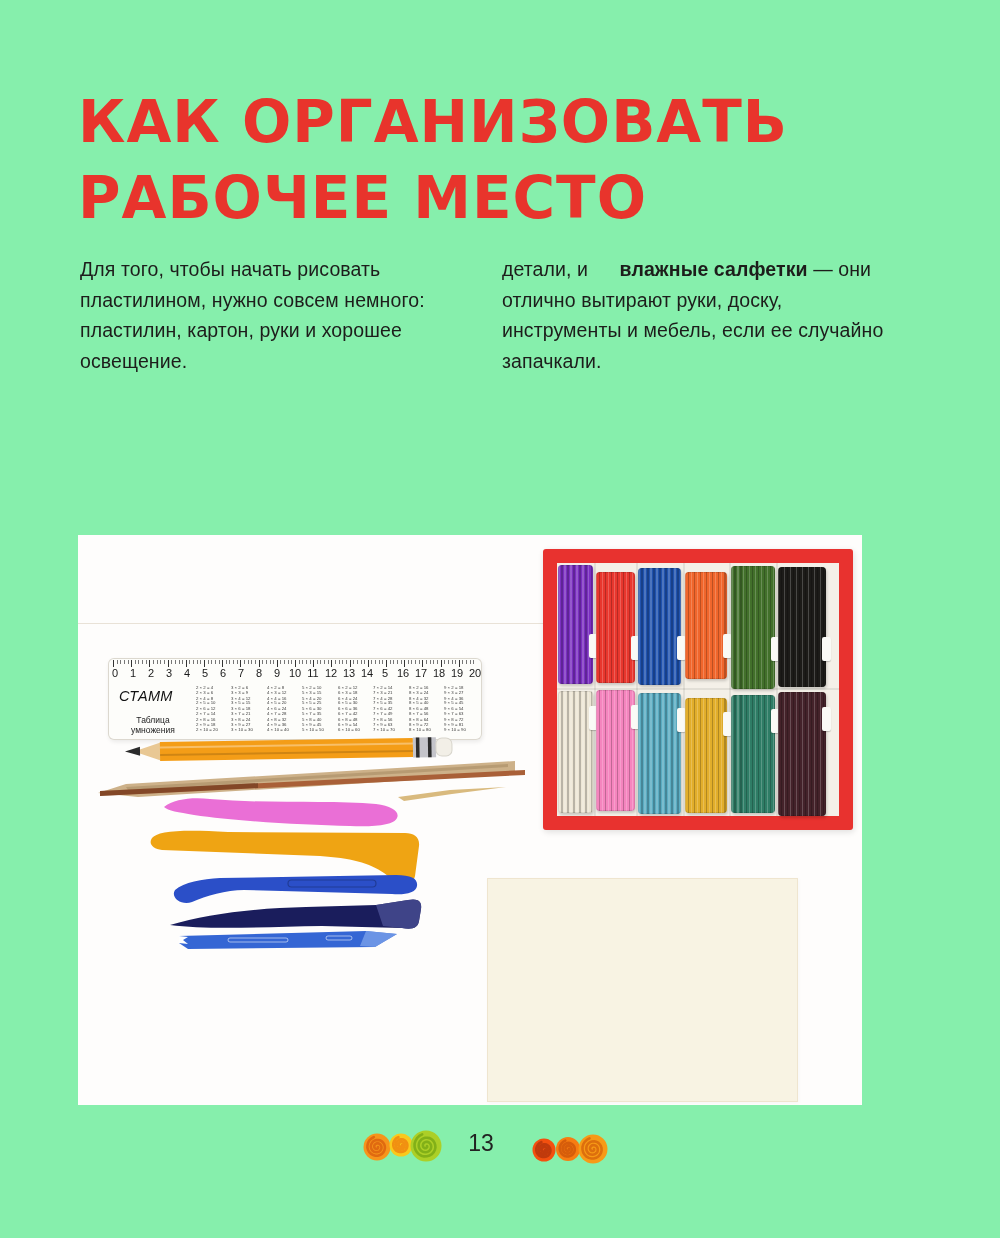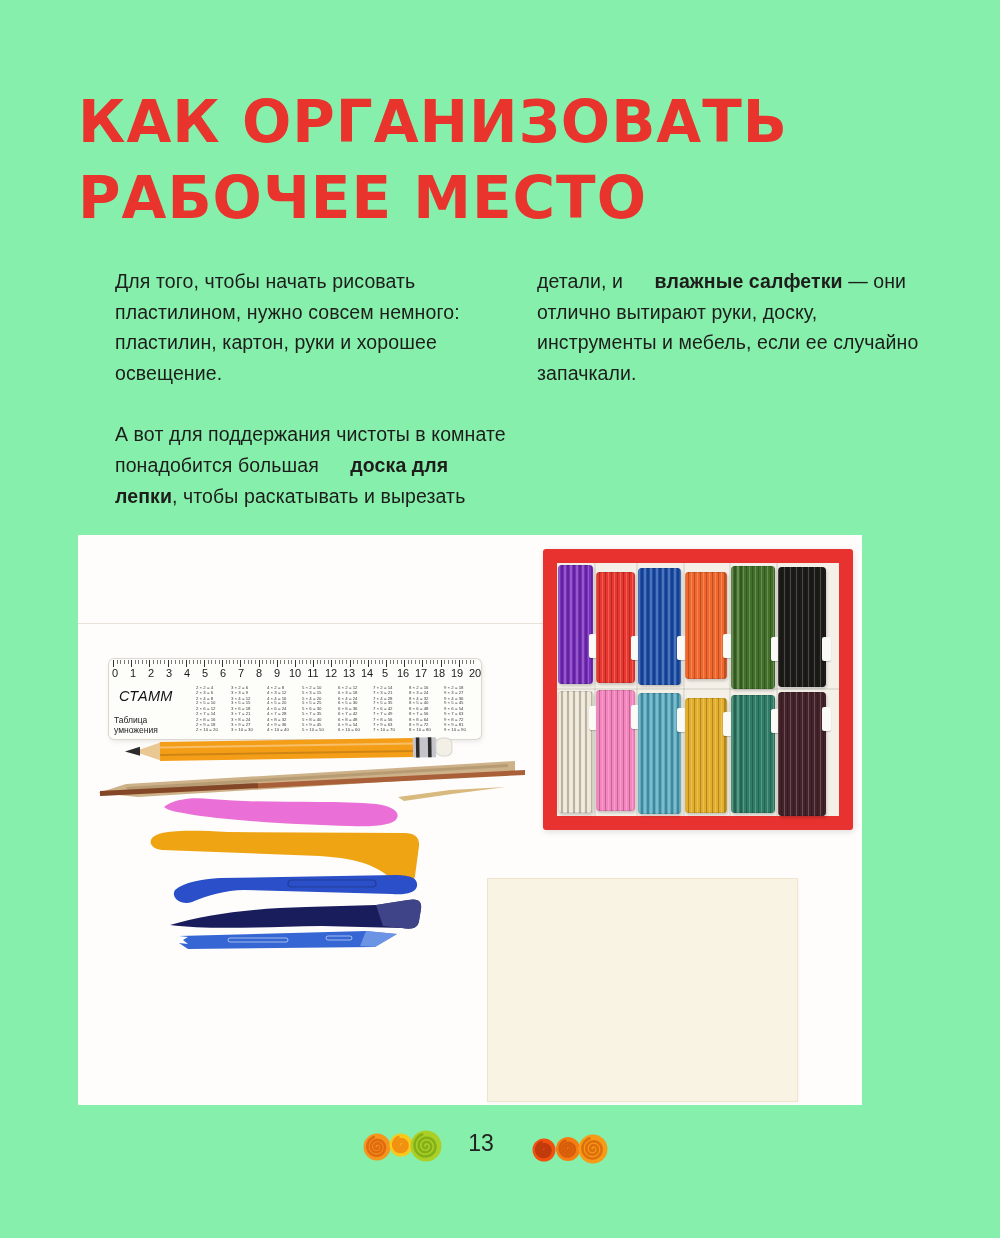--- a/index.html
+++ b/index.html
@@ -5,21 +5,21 @@
   html,body{margin:0;padding:0;background:#ffffff;}
   .page{position:relative;width:1000px;height:1238px;background:#86efac;overflow:hidden;
         font-family:"Liberation Sans", sans-serif;color:#1d1d1b;}
 
   
   .title{position:absolute;left:78px;top:84px;width:800px;margin:0;
          font-family:"DejaVu Sans", sans-serif;font-weight:bold;
          font-size:58px;line-height:76px;letter-spacing:1px;}
 
   
-  .columns{position:absolute;left:80px;top:266px;width:810px;display:flex;margin-left:35px;}
+  .columns{position:absolute;left:80px;top:254px;width:810px;display:flex;}
   .col{width:392px;}
   .col + .col{margin-left:30px;width:385px;}
   .para{margin:0 0 31px 0;font-size:19.5px;line-height:30.6px;letter-spacing:0.1px;}
   .para b{font-weight:bold;padding-left:26px;}
 
   
   .photo{position:absolute;left:78px;top:535px;width:784px;height:570px;background:#fefdfc;}
   .board-edge{position:absolute;left:0;top:88px;width:474px;height:1px;background:#e9e2d7;}
 
   
@@ -32,21 +32,21 @@
   .ruler-ticks{position:absolute;left:5px;right:5px;top:2px;height:7px;
      background:
        repeating-linear-gradient(90deg,#333 0 1px,transparent 1px 18.2px),
        repeating-linear-gradient(90deg,#777 0 1px,transparent 1px 3.64px);
      background-size:100% 7px,100% 4px;background-repeat:no-repeat;background-position:top left;}
   .ruler-numbers{position:absolute;left:1px;right:1px;top:9px;display:flex;
      justify-content:space-between;font-size:11px;color:#1a1a1a;}
   .ruler-numbers span{width:12px;text-align:center;}
   .ruler-brand{position:absolute;left:11px;top:30px;font-size:14.5px;font-weight:normal;
      font-style:italic;letter-spacing:0.3px;color:#111;}
-  .ruler-label{position:absolute;left:6px;top:57px;width:78px;text-align:left;
+  .ruler-label{position:absolute;left:6px;top:57px;width:78px;text-align:center;
      font-size:8.5px;line-height:10px;color:#222;}
   .mult-table{position:absolute;left:88px;right:4px;top:27px;bottom:3px;display:flex;
      justify-content:space-between;}
   .mcell{width:34px;overflow:visible;}
   .mcol{white-space:pre-line;font-size:8px;line-height:1.22;color:#3b3b3b;width:64px;
      transform:scale(0.54);transform-origin:0 0;}
 
   
   .box{position:absolute;left:465px;top:14px;width:310px;height:281px;border-radius:3px;
        box-shadow:1px 2px 6px rgba(0,0,0,0.12);}
@@ -74,21 +74,20 @@
 <body>
 
 <div class="page">
 
   <h1 class="title" style="color: rgb(232, 52, 44);"><span>КАК ОРГАНИЗОВАТЬ</span><br>
       <span>РАБОЧЕЕ МЕСТО</span></h1>
 
   <div class="columns">
     <div class="col">
         <p class="para"><span>Для того, чтобы начать рисовать пластилином, нужно совсем немного: пластилин, картон, руки и хорошее освещение.</span></p>
-        <p class="para"><span>А вот для поддержания чистоты в комнате понадобится большая </span><b>доска для лепки</b><span>, чтобы раскатывать и вырезать</span></p>
       </div>
     <div class="col">
         <p class="para"><span>детали, и </span><b>влажные салфетки</b><span> — они отлично вытирают руки, доску, инструменты и мебель, если ее случайно запачкали.</span></p>
       </div>
   </div>
 
   <div class="photo">
     <div class="board-edge"></div>
 
     <div class="paper" style="background: rgb(248, 243, 227);"></div>

